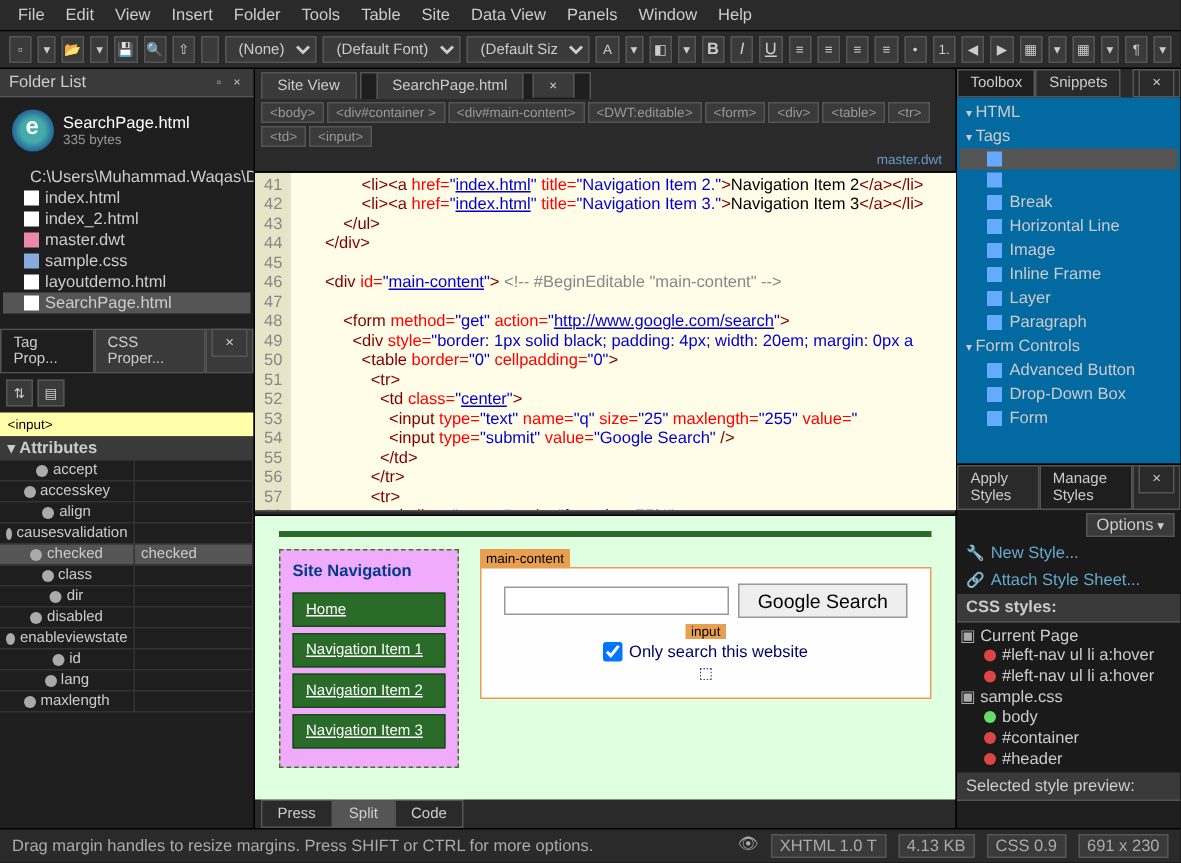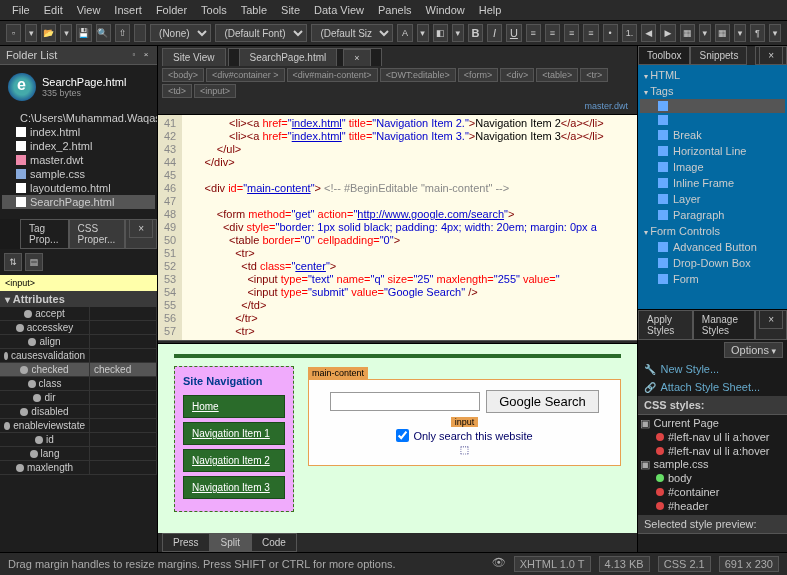--- a/index.html
+++ b/index.html
@@ -4,38 +4,38 @@
 <style>
 * { margin: 0; padding: 0; box-sizing: border-box; font-family: "Segoe UI", Tahoma, sans-serif; font-size: 11px; }
 body { background: #1a1a1a; color: #ccc; width: 787px; height: 575px; overflow: hidden; display: flex; flex-direction: column; }
 .menubar { background: #2a2a2a; display: flex; padding: 2px 6px; gap: 2px; border-bottom: 1px solid #000; }
 .menubar span { padding: 2px 6px; cursor: pointer; }
 .toolbar { background: #2a2a2a; display: flex; align-items: center; padding: 3px 6px; gap: 4px; border-bottom: 1px solid #000; }
 .tbtn { width: 18px; height: 18px; background: #3a3a3a; border: 1px solid #555; display: inline-flex; align-items: center; justify-content: center; font-size: 9px; color: #ccc; }
 .tbtn.tiny { width: 14px; }
 .tsel { background: #3a3a3a; border: 1px solid #555; color: #ccc; padding: 1px 4px; font-size: 10px; height: 18px; }
 .main { flex: 1; display: flex; overflow: hidden; }
-.left-col { width: 158px; display: flex; flex-direction: column; border-right: 1px solid #000; }
+.left-col { width: 170px; display: flex; flex-direction: column; border-right: 1px solid #000; }
 .panel-hdr { background: #3a3a3a; padding: 3px 6px; display: flex; justify-content: space-between; align-items: center; border-bottom: 1px solid #555; }
 .panel-hdr .ctrls { display: flex; gap: 2px; }
 .panel-hdr .ctrls span { width: 10px; height: 10px; font-size: 8px; text-align: center; }
 .folder-body { background: #1e1e1e; padding: 4px; flex: 0 0 auto; }
 .file-info { display: flex; gap: 6px; align-items: center; padding: 4px; }
 .ie-icon { width: 28px; height: 28px; background: radial-gradient(circle, #4aa 40%, #269 70%); border-radius: 50%; position: relative; }
 .ie-icon::after { content: "e"; position: absolute; color: #fff; font-weight: bold; font-size: 16px; left: 9px; top: 3px; }
 .folder-tree { background: #1e1e1e; padding: 2px; font-size: 10px; overflow: hidden; }
 .tree-item { padding: 1px 2px 1px 14px; display: flex; align-items: center; gap: 4px; cursor: pointer; white-space: nowrap; }
 .tree-item.sel { background: #555; }
 .fi { width: 10px; height: 10px; display: inline-block; }
 .fi.fold { background: #c4a44a; }
 .fi.html { background: #fff; }
 .fi.css { background: #8ad; }
 .fi.dwt { background: #e8a; }
 .tag-panel { flex: 1; display: flex; flex-direction: column; overflow: hidden; }
-.tag-tabs { display: flex; background: #2a2a2a; margin-left: 20px; }
+.tag-tabs { display: flex; background: #2a2a2a; }
 .tag-tabs span { padding: 3px 8px; border: 1px solid #555; background: #3a3a3a; font-size: 10px; }
 .tag-tabs span.active { background: #1e1e1e; }
 .tag-note { background: #ffa; color: #000; padding: 3px 5px; font-size: 9px; }
 .attr-grid { background: #1e1e1e; flex: 1; overflow: auto; }
 .attr-head { background: #3a3a3a; padding: 2px 5px; font-weight: bold; font-size: 10px; }
 .attr-row { display: flex; border-bottom: 1px solid #333; }
 .attr-row > div { padding: 1px 4px; font-size: 10px; border-right: 1px solid #333; }
 .attr-row > div:first-child { width: 90px; display: flex; align-items: center; gap: 3px; justify-content: center; }
 .attr-row > div:last-child { flex: 1; }
 .attr-row.sel { background: #555; }
@@ -414,16 +414,16 @@
     </div>
   </div>
 </div>
 
 <div class="status">
   <span>Drag margin handles to resize margins. Press SHIFT or CTRL for more options.</span>
   <div class="right">
     <span>👁</span>
     <span class="badge">XHTML 1.0 T</span>
     <span class="badge">4.13 KB</span>
-    <span class="badge">CSS 2.1</span>
+    <span class="badge">CSS 0.9</span>
     <span class="badge">691 x 230</span>
   </div>
 </div>
 
 </body></html>

